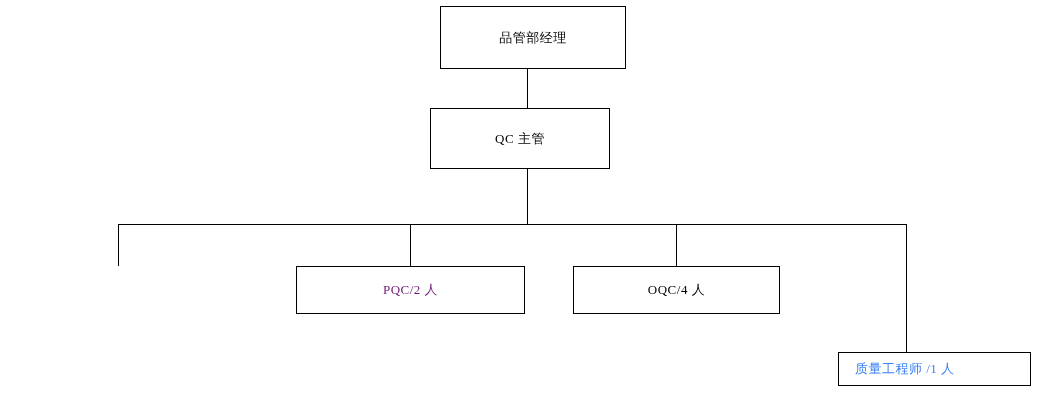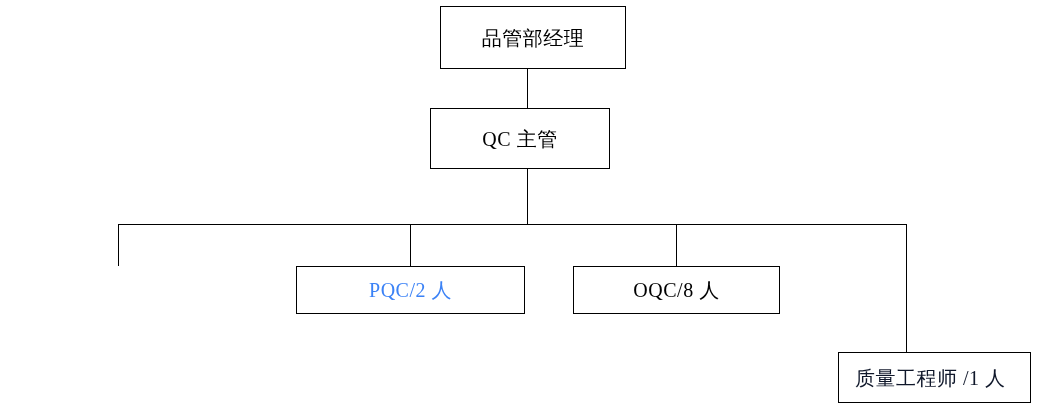--- a/index.html
+++ b/index.html
@@ -20,21 +20,21 @@
     overflow: hidden;
   }
   .node {
     position: absolute;
     box-sizing: border-box;
     border: 1.6px solid #000000;
     background: #ffffff;
     display: flex;
     align-items: center;
     justify-content: center;
-    font-size: 20px;
+    font-size: 13px;
     line-height: 1.2;
     letter-spacing: 0.5px;
     white-space: nowrap;
   }
   .node.align-left {
     justify-content: flex-start;
     padding-left: 16px;
   }
   .node-label {
     display: inline-block;
@@ -66,25 +66,25 @@
 
   <div class="node" id="node-0" style="left: 440px; top: 6px; width: 186px; height: 63px; border-color: rgb(0, 0, 0); color: rgb(0, 0, 0);">
     <span class="node-label">品管部经理</span>
   </div>
 
   <div class="node" id="node-1" style="left: 430px; top: 108px; width: 180px; height: 61px; border-color: rgb(0, 0, 0); color: rgb(0, 0, 0);">
     <span class="node-label">QC 主管</span>
   </div>
 
 
-  <div class="node" id="node-3" style="left: 296px; top: 266px; width: 229px; height: 48px; border-color: rgb(0, 0, 0); color: #3b82f6;">
+  <div class="node" id="node-3" style="left: 296px; top: 266px; width: 229px; height: 48px; border-color: rgb(0, 0, 0); color: #701a75;">
     <span class="node-label">PQC/2 人</span>
   </div>
 
   <div class="node" id="node-4" style="left: 573px; top: 266px; width: 207px; height: 48px; border-color: rgb(0, 0, 0); color: rgb(0, 0, 0);">
-    <span class="node-label">OQC/8 人</span>
+    <span class="node-label">OQC/4 人</span>
   </div>
 
-  <div class="node align-left" id="node-5" style="left: 838px; top: 352px; width: 193px; height: 51px; border-color: rgb(0, 0, 0); color: #0f172a;">
+  <div class="node align-left" id="node-5" style="left: 838px; top: 352px; width: 193px; height: 34px; border-color: rgb(0, 0, 0); color: #3b82f6;">
     <span class="node-label">质量工程师  /1 人</span>
   </div>
 
 </div>
 
 </body></html>

